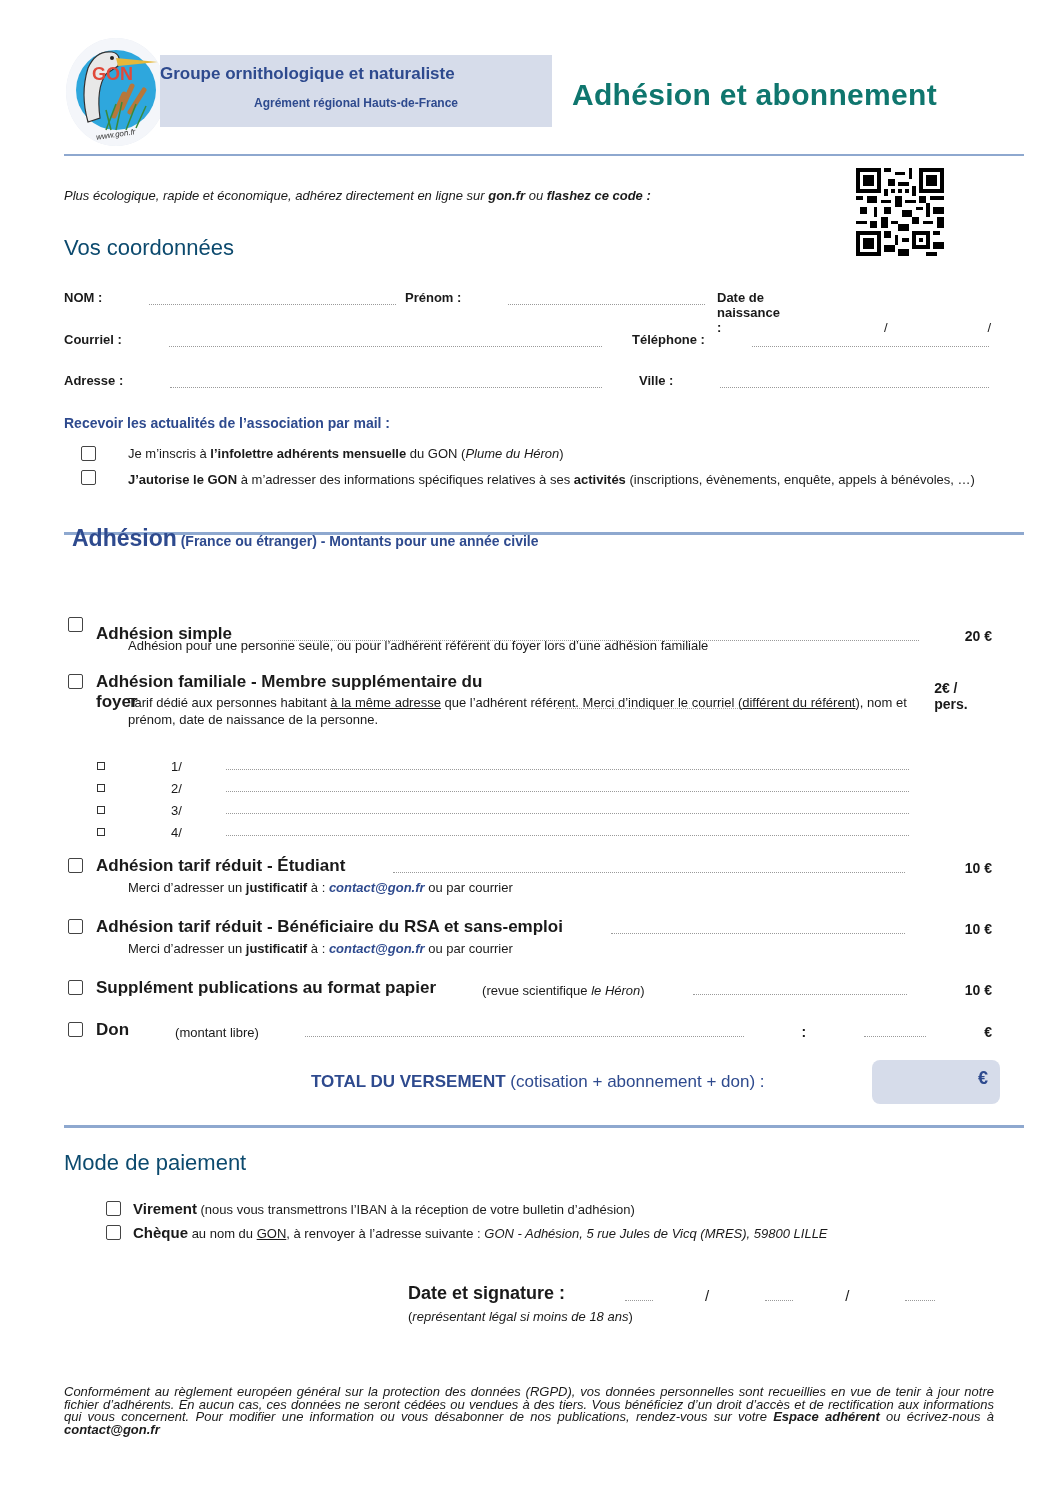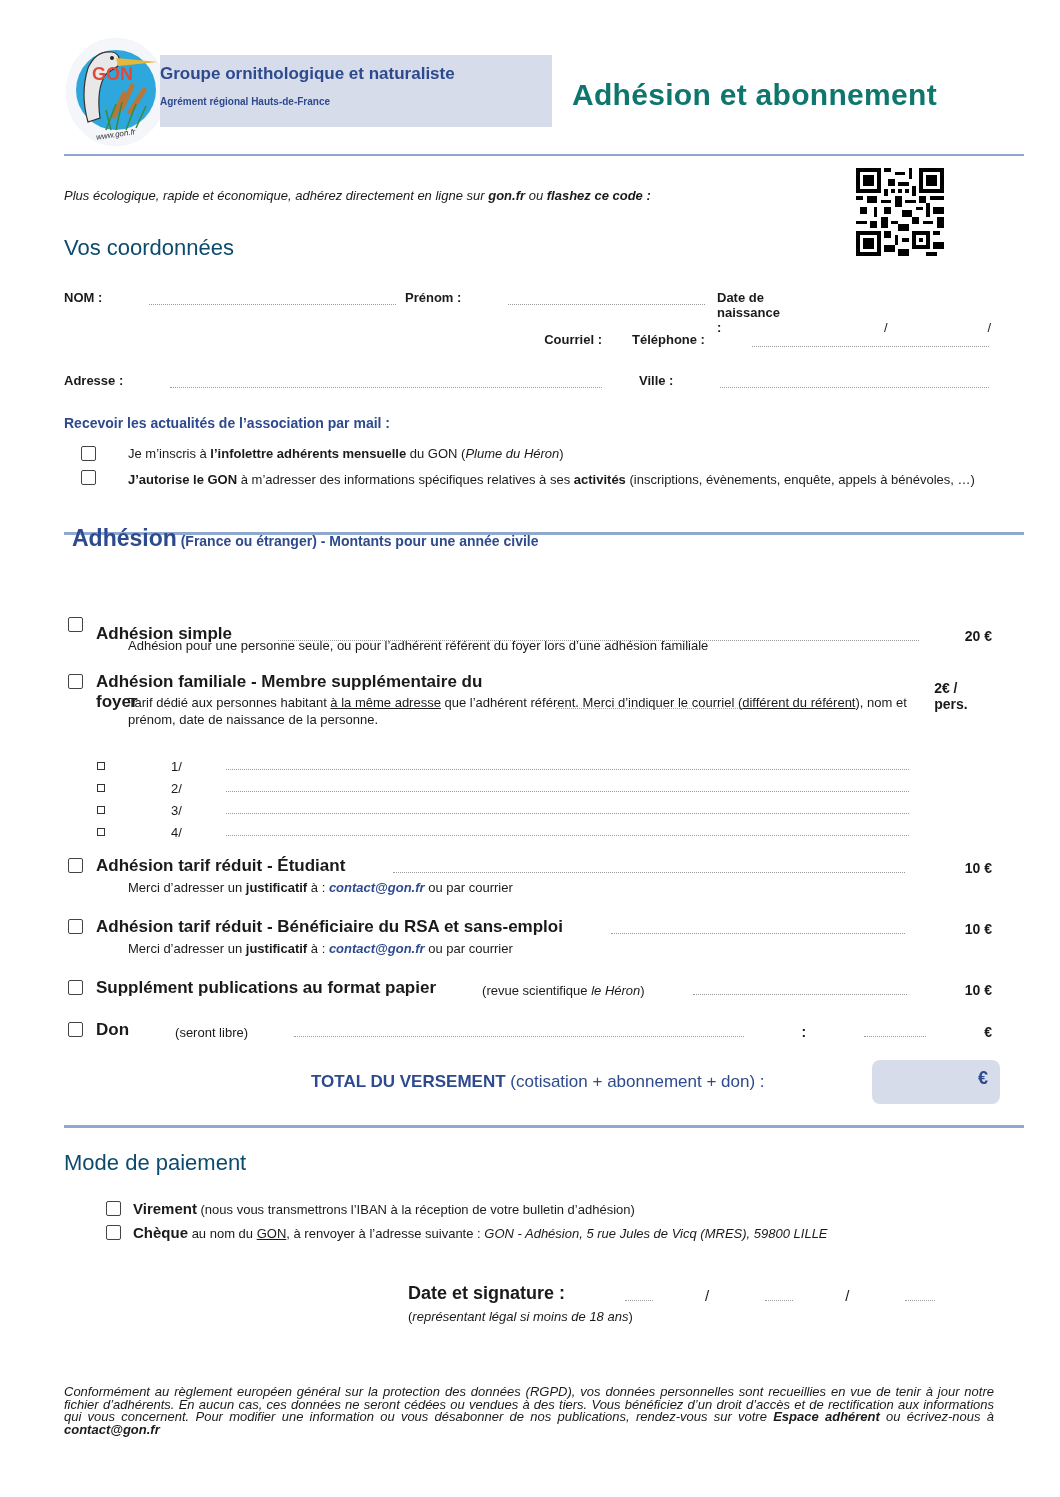--- a/index.html
+++ b/index.html
@@ -6,21 +6,21 @@
   html, body { width: 1060px; height: 1497px; background: #ffffff; }
   body { position: relative; font-family: "Liberation Sans", sans-serif; color: #1a1a1a; overflow: hidden; }
   .abs { position: absolute; }
   .dots { border-bottom: 1px dotted #9a9a9a; height: 10px; }
   .cb { display: inline-block; width: 15px; height: 15px; border: 1.6px solid #444; border-radius: 2px; background: #fff; }
   .cb-sm { display: inline-block; width: 8px; height: 8px; border: 1px solid #333; background: #fff; }
   .hr { position: absolute; left: 64px; width: 960px; height: 3px; background: #8ea8cf; }
   .logo-circle { left: 66px; top: 38px; width: 100px; height: 108px; border-radius: 50%; background: #eaeef5; overflow: hidden; }
   .banner { left: 160px; top: 55px; width: 392px; height: 72px; background: #d6dcea; }
   .banner-title { left: 160px; top: 64px; width: 392px; text-align: left; font-size: 17px; font-weight: bold; color: #2e4a8e; }
-  .banner-sub { left: 160px; top: 96px; width: 392px; font-size: 10px; font-weight: bold; color: #2e4a8e; }
+  .banner-sub { left: 160px; top: 96px; width: 392px; text-align: center; font-size: 12px; font-weight: bold; color: #2e4a8e; }
   .main-title { left: 572px; top: 78px; font-size: 30px; font-weight: bold; color: #0f766e; letter-spacing: 0.3px; }
 
   .intro { left: 64px; top: 188px; font-size: 13px; font-style: italic; }
   .qr { left: 856px; top: 168px; width: 88px; height: 88px; }
 
   h2.sec { position: absolute; font-size: 22px; font-weight: normal; color: #0c4a6e; }
   .field-label { font-size: 13px; font-weight: bold; }
   .row { position: absolute; display: flex; align-items: flex-end; font-size: 13px; gap: 44px; }
 
   .opt-title { font-size: 17px; font-weight: bold; }
@@ -141,21 +141,21 @@
 </div>
 <div class="row" style="left:717px;top:290px;width:272px;">
   <span class="field-label">Date de naissance :</span>
   <span class="dots" style="width:28px;margin-left:10px;"></span>
   <span style="margin:0 6px;">/</span>
   <span class="dots" style="width:28px;"></span>
   <span style="margin:0 6px;">/</span>
   <span class="dots" style="flex:1;"></span>
 </div>
 
-<div class="row" style="left:64px;top:332px;width:538px;flex-direction:column;">
+<div class="row" style="left:64px;top:332px;width:538px;">
   <span class="field-label">Courriel :</span>
   <span class="dots" style="flex:1;margin-left:3px;"></span>
 </div>
 <div class="row" style="left:632px;top:332px;width:357px;">
   <span class="field-label">Téléphone :</span>
   <span class="dots" style="flex:1;margin-left:3px;"></span>
 </div>
 
 <div class="row" style="left:64px;top:373px;width:538px;">
   <span class="field-label">Adresse :</span>
@@ -250,21 +250,21 @@
 <div class="row" style="left:96px;top:978px;width:896px;">
   <span class="opt-title">Supplément publications au format papier</span>
   <span style="font-size:13px;margin-left:2px;"><span> (revue scientifique </span><i>le Héron</i><span>)</span></span>
   <span class="dots" style="flex:1;margin:0 14px 3px 4px;"></span>
   <span class="price">10 €</span>
 </div>
 
 <span class="abs cb" style="left:68px;top:1022px;"></span>
 <div class="row" style="left:96px;top:1020px;width:896px;">
   <span class="opt-title">Don</span>
-  <span style="font-size:13px;margin-left:2px;"> (seront libre)</span>
+  <span style="font-size:13px;margin-left:2px;"> (montant libre)</span>
   <span class="dots" style="flex:1;margin:0 14px 3px 2px;"></span>
   <span class="price" style="margin-right:14px;">:</span>
   <span class="dots" style="width:62px;margin:0 14px 3px 0;"></span>
   <span class="price">€</span>
 </div>
 
 <div class="abs" style="left:311px;top:1072px;font-size:17px;">
   <b style="color:#2e4a8e;">TOTAL DU VERSEMENT</b><span style="color:#2e4a8e;"> (cotisation + abonnement + don) :</span>
 </div>
 <div class="abs total-box">

